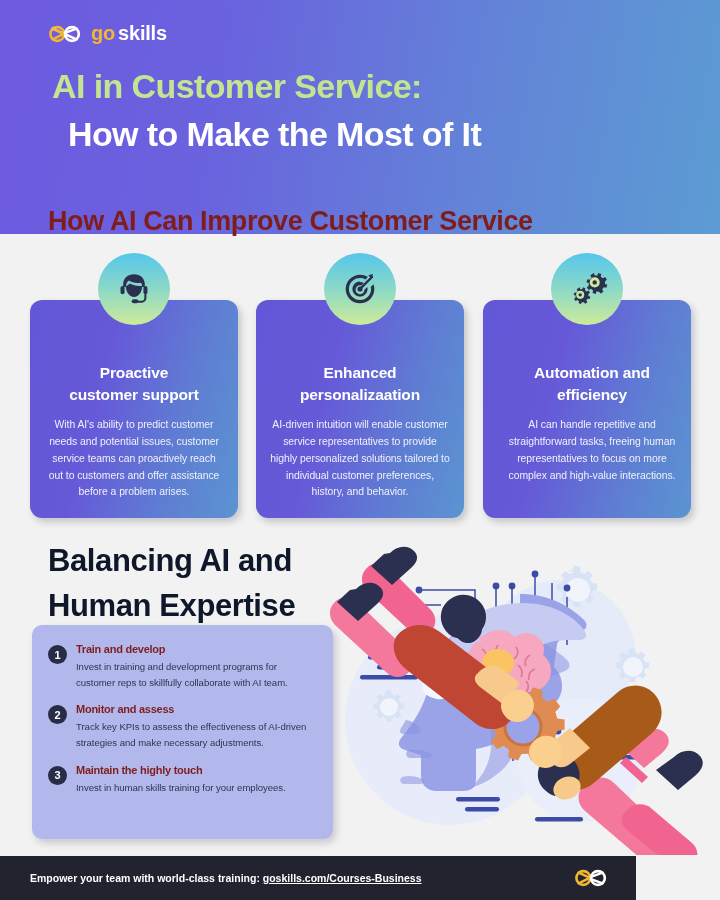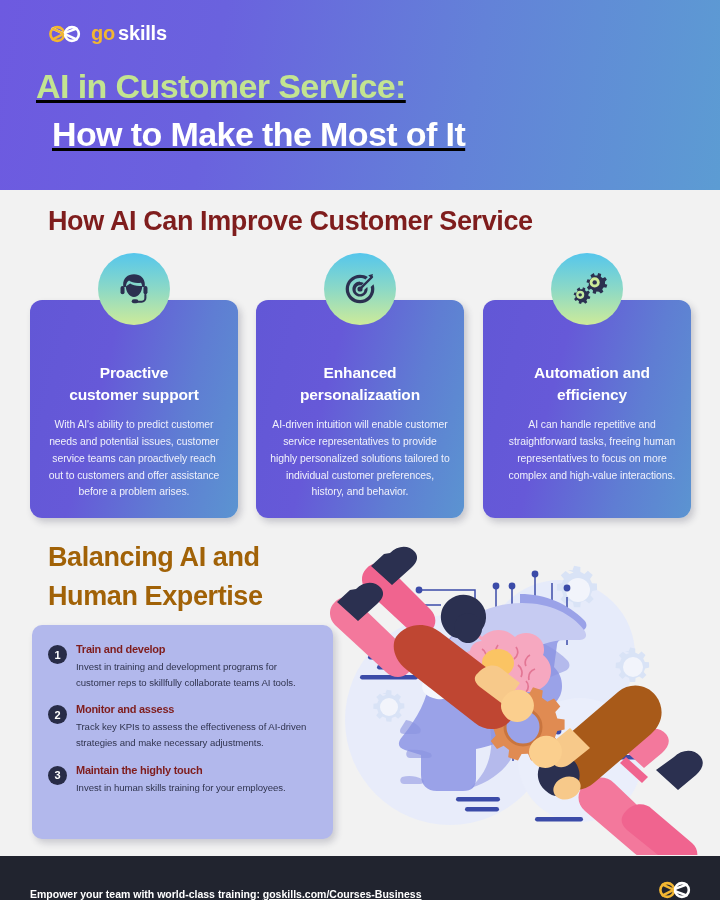--- a/index.html
+++ b/index.html
@@ -6,34 +6,34 @@
   html,body { width:720px; height:900px; }
   body {
     font-family:"Liberation Sans", sans-serif;
     background:#f2f2f2;
     position:relative;
     overflow:hidden;
   }
 
   
   .header {
-    position:absolute; left:0; top:0; width:720px; height:190px;
+    position:absolute; left:0; top:0; width:720px; height:234px;
     background:linear-gradient(100deg,#6d5ae0 0%,#6a62de 30%,#6382d8 65%,#5c9cd3 100%);
     overflow:hidden;
   }
   .logo-row {
     position:absolute; left:48px; top:22px;
     display:flex; align-items:center; gap:9px;
   }
   .logo-mark { width:34px; height:20px; display:block; }
   .logo-word { font-size:20px; font-weight:700; letter-spacing:-.2px; }
   .logo-go { color:#f2b632; }
   .logo-skills { color:#ffffff; margin-left:3px; }
 
-  .headline { position:absolute; left:36px; top:62px;text-decoration:underline; }
+  .headline { position:absolute; left:52px; top:62px; }
   .headline .line {
     font-size:34px; font-weight:700; line-height:1.42;
     letter-spacing:-.6px; white-space:nowrap;
   }
   .headline .line1 { color:#c3e491; }
   .headline .line2 { color:#ffffff;margin-left:16px; }
 
   
   .sec1-title {
     position:absolute; left:48px; top:206px;
@@ -64,21 +64,21 @@
     position:absolute; top:-47px; left:50%; transform:translateX(-50%);
     width:72px; height:72px; border-radius:50%;
     background:linear-gradient(180deg,#55c6ec 0%,#8cd9c6 50%,#cdeb99 100%);
     display:flex; align-items:center; justify-content:center;
   }
   .icon-bubble svg { display:block; }
 
   
   .sec2-title {
     position:absolute; left:48px; top:538px;
-    font-size:27px; font-weight:700; color:#a16207;
+    font-size:31px; font-weight:700; color:#0f172a;
     line-height:1.46; letter-spacing:-.4px;
   }
 
   .steps-panel {
     position:absolute; left:32px; top:625px; width:301px; height:214px;
     background:#b2b8ec; border-radius:10px;
     box-shadow:3px 4px 7px rgba(40,40,70,.2);
     padding:18px 16px 12px 16px;
   }
   .step { display:flex; align-items:flex-start; margin-bottom:13px; }
@@ -99,23 +99,23 @@
     font-size:9.6px; color:#30344f; line-height:1.62; letter-spacing:-.05px;
   }
 
   .illustration {
     position:absolute; left:330px; top:545px; width:390px; height:310px;
   }
   .illustration svg { display:block; }
 
   
   .footer {
-    position:absolute; left:0; bottom:0; width:720px; height:44px;
+    position:absolute; left:0; bottom:0; width:636px; height:44px;
     background:#21242f;
-    display:flex; align-items:flex-end; justify-content:space-between;
+    display:flex; align-items:center; justify-content:space-between;
     padding:0 28px 0 30px;
   }
   .footer-text { color:#ffffff; font-size:10.5px; font-weight:600; }
   .footer-link {
     color:#ffffff; text-decoration:underline; font-weight:600;
   }
   .footer-mark { width:34px; height:20px; display:block; }
 </style>
 </head>
 <body>
@@ -207,21 +207,21 @@
 <div class="sec2-title">
   <span>Balancing AI and</span><br>
   <span>Human Expertise</span>
 </div>
 
 <div class="steps-panel">
   <div class="step">
     <div class="step-badge">1</div>
     <div class="step-txt">
       <div class="step-head">Train and develop</div>
-      <div class="step-desc">Invest in training and development programs for customer reps to skillfully collaborate teams AI tools.</div>
+      <div class="step-desc">Invest in training and development programs for customer reps to skillfully collaborate with AI team.</div>
     </div>
   </div>
   <div class="step">
     <div class="step-badge">2</div>
     <div class="step-txt">
       <div class="step-head">Monitor and assess</div>
       <div class="step-desc">Track key KPIs to assess the effectiveness of AI-driven strategies and make necessary adjustments.</div>
     </div>
   </div>
   <div class="step">

